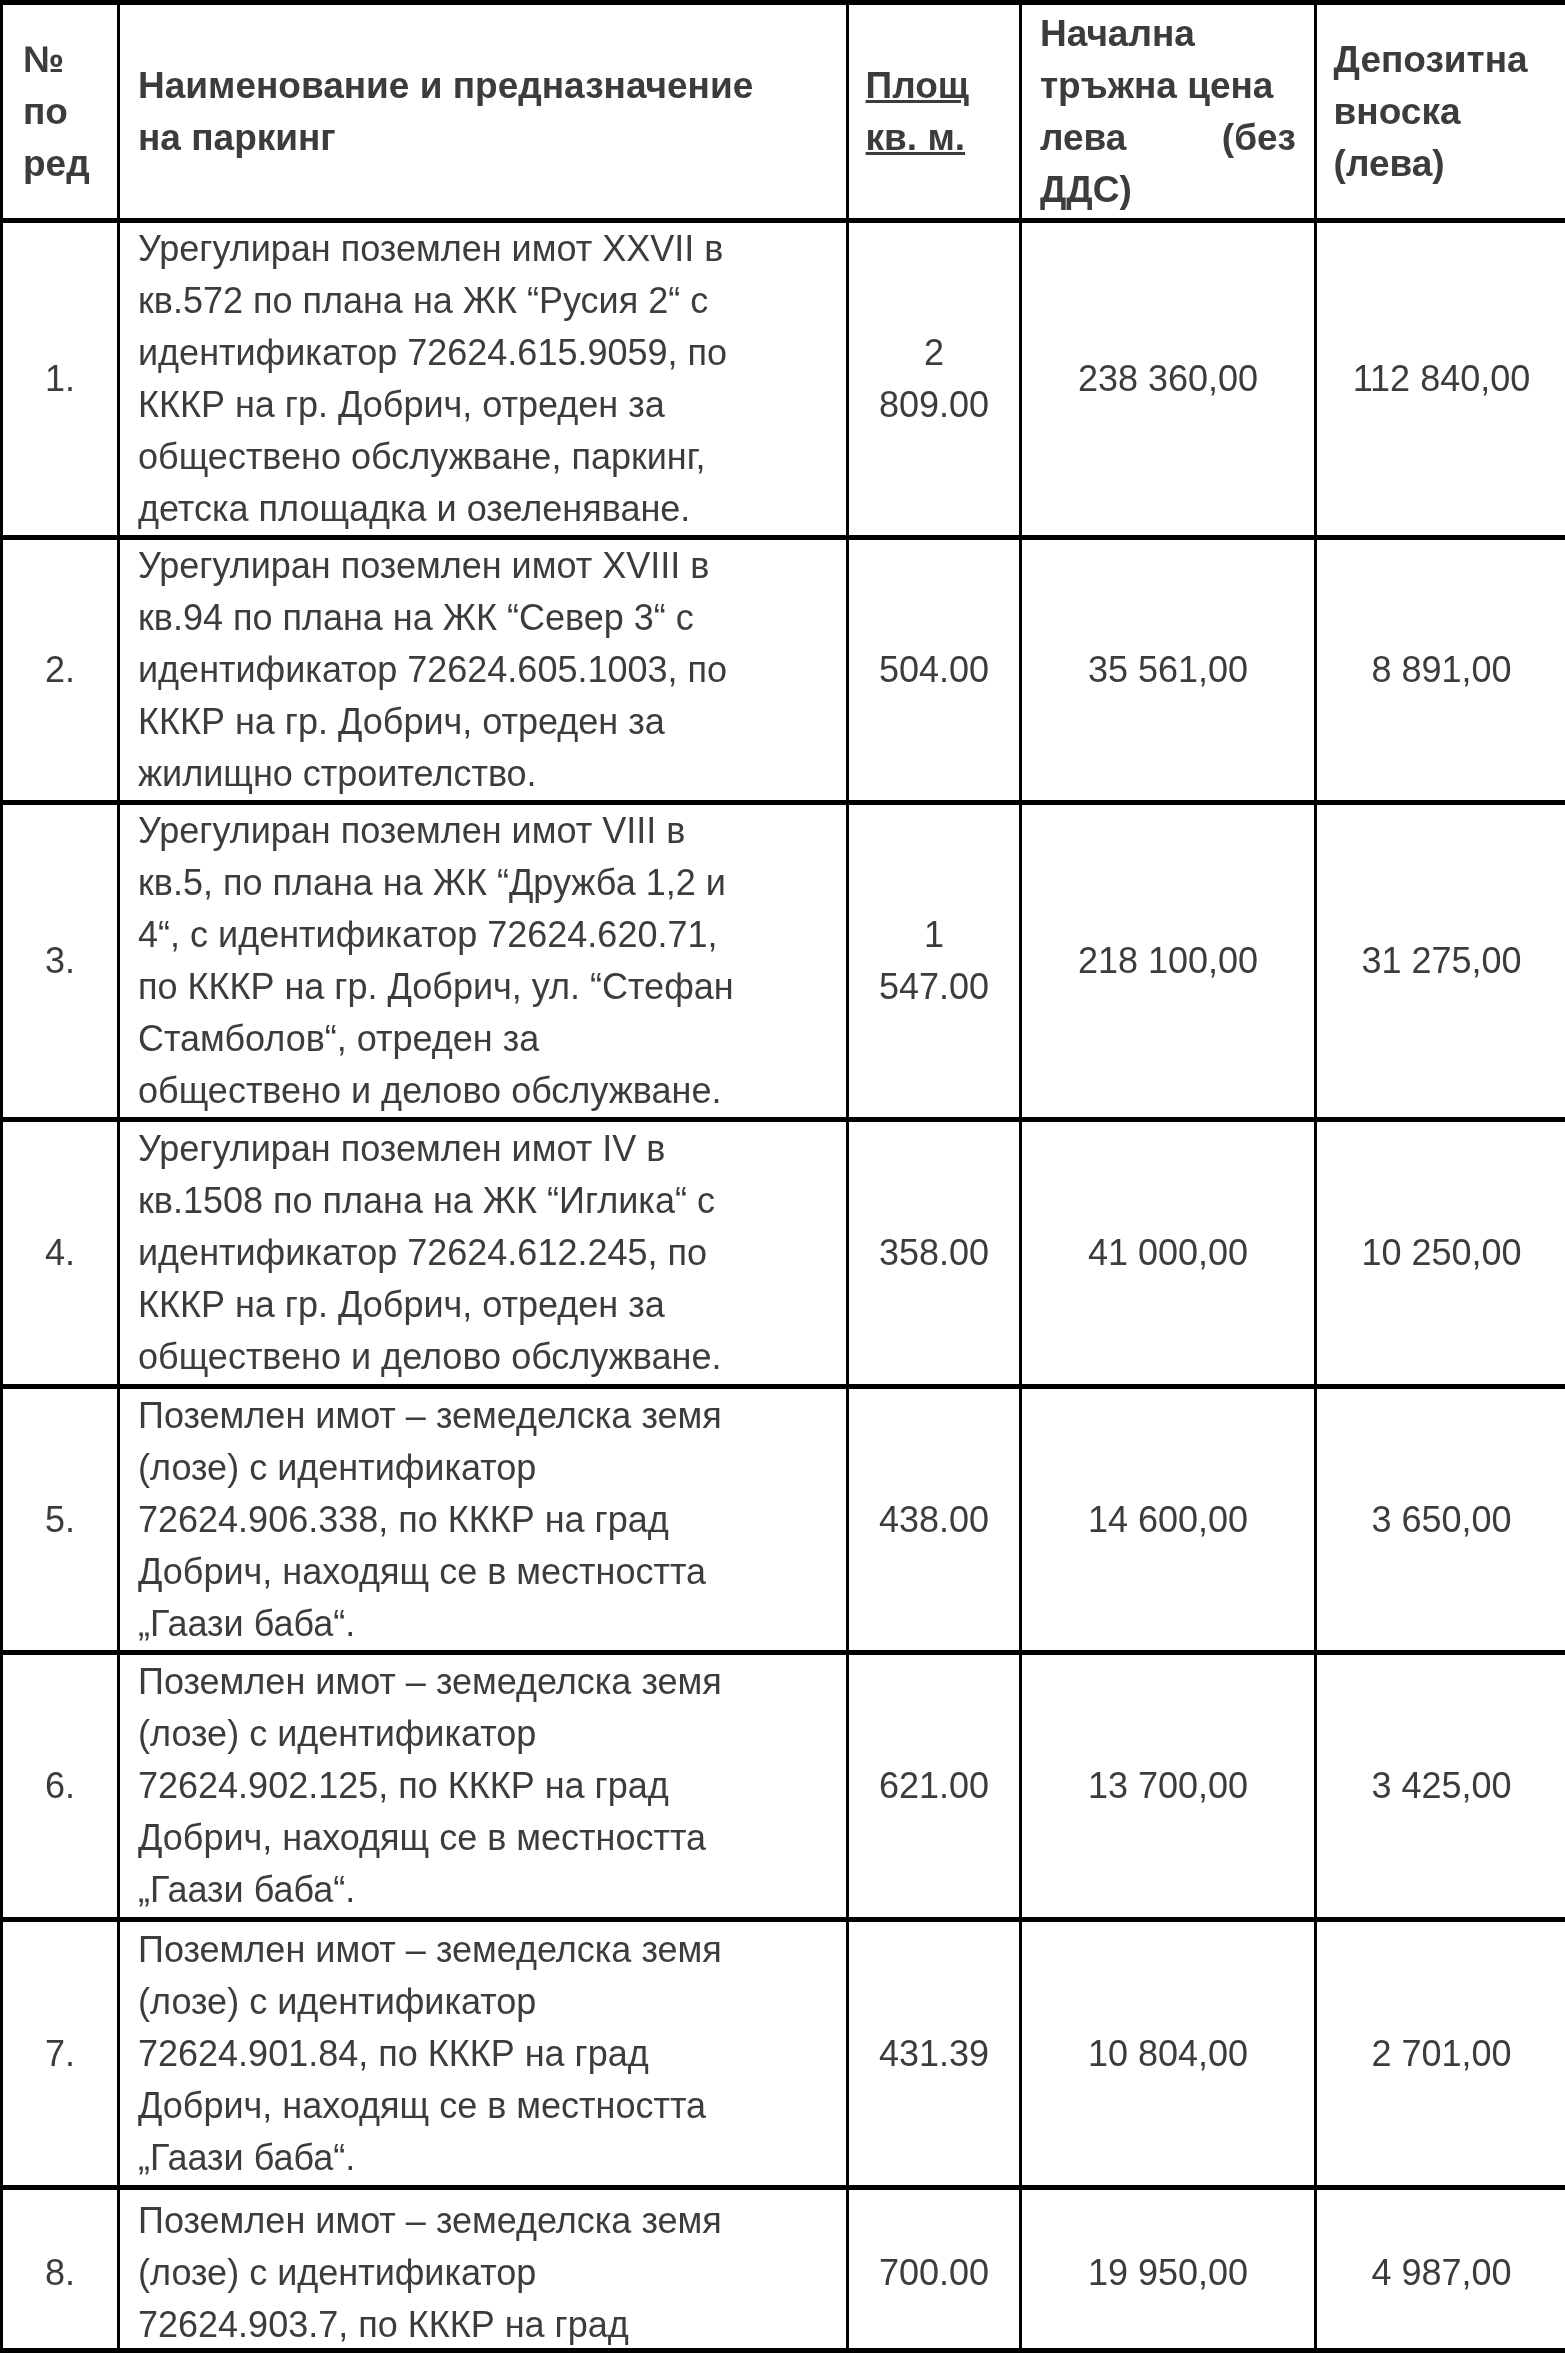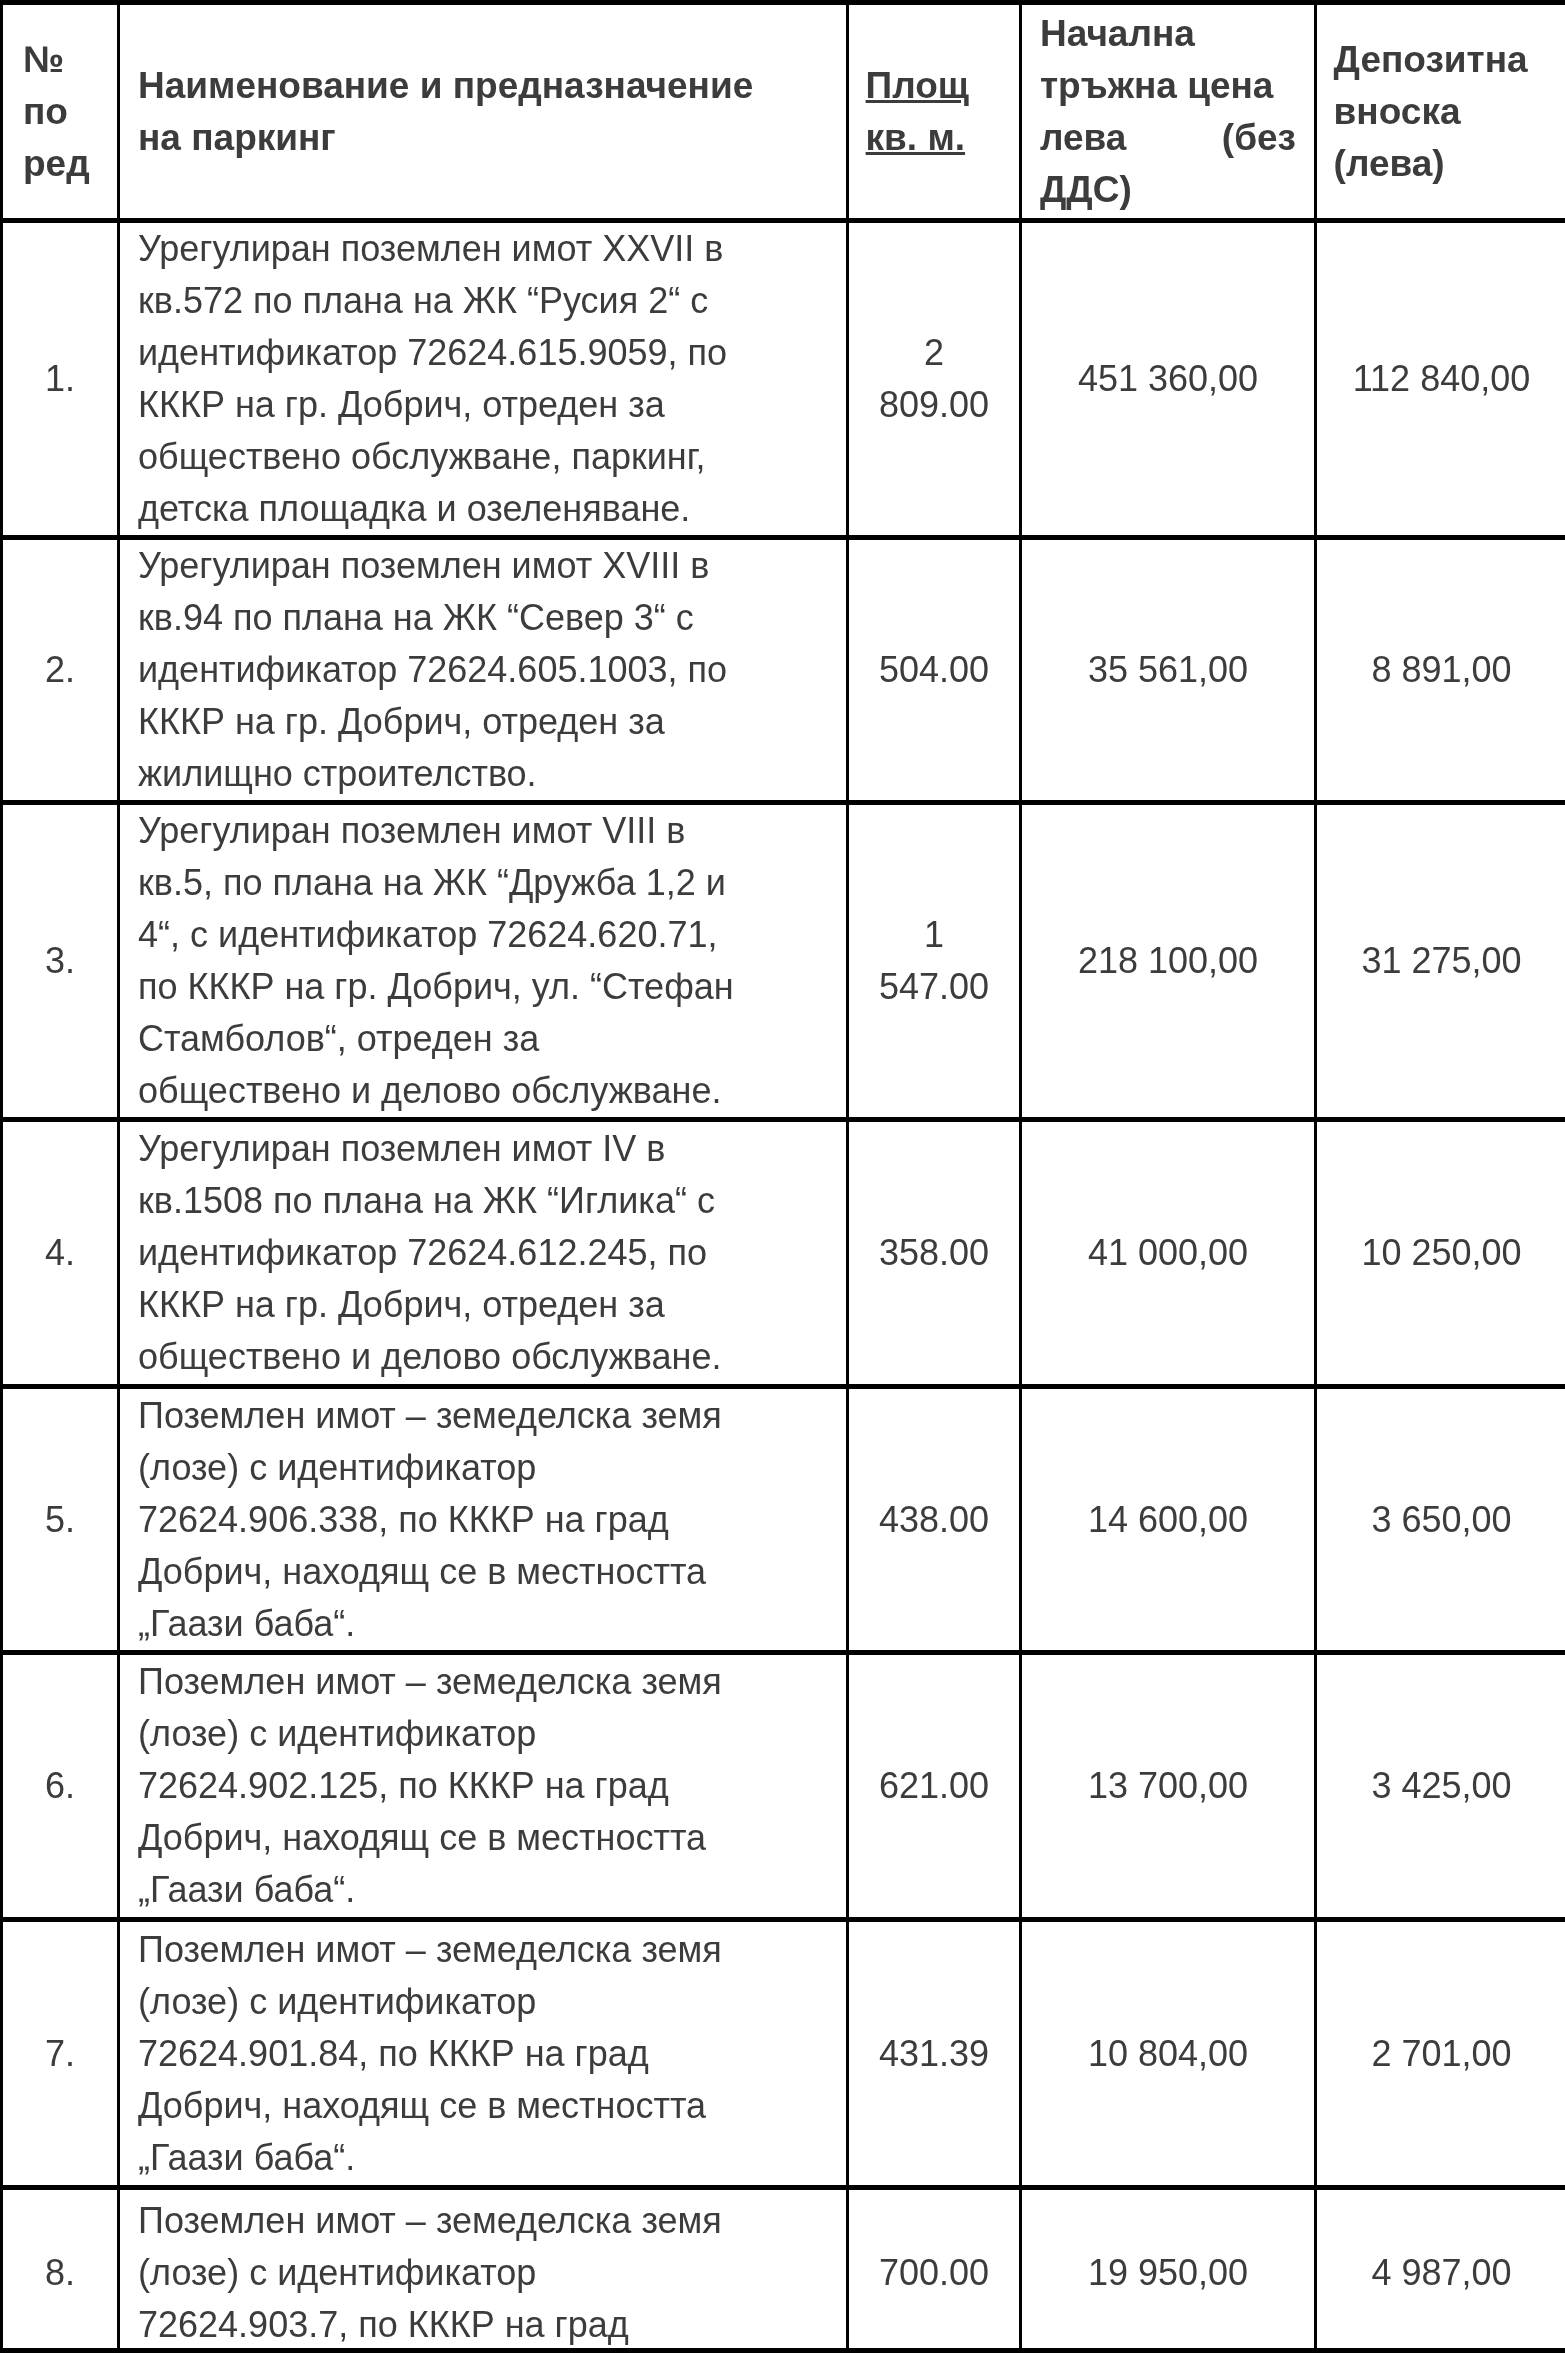--- a/index.html
+++ b/index.html
@@ -122,21 +122,21 @@
     <tr class="r1">
       <td class="c-num">1.</td>
       <td class="c-desc pre">Урегулиран поземлен имот XXVII в
 кв.572 по плана на ЖК “Русия 2“ с
 идентификатор 72624.615.9059, по
 КККР на гр. Добрич, отреден за
 обществено обслужване, паркинг,
 детска площадка и озеленяване.</td>
       <td class="c-area pre">2
 809.00</td>
-      <td class="c-price">451 360,00</td>
+      <td class="c-price">238 360,00</td>
       <td class="c-dep">112 840,00</td>
     </tr>
 
     <tr class="r2">
       <td class="c-num">2.</td>
       <td class="c-desc pre">Урегулиран поземлен имот XVIII в
 кв.94 по плана на ЖК “Север 3“ с
 идентификатор 72624.605.1003, по
 КККР на гр. Добрич, отреден за
 жилищно строителство.</td>

